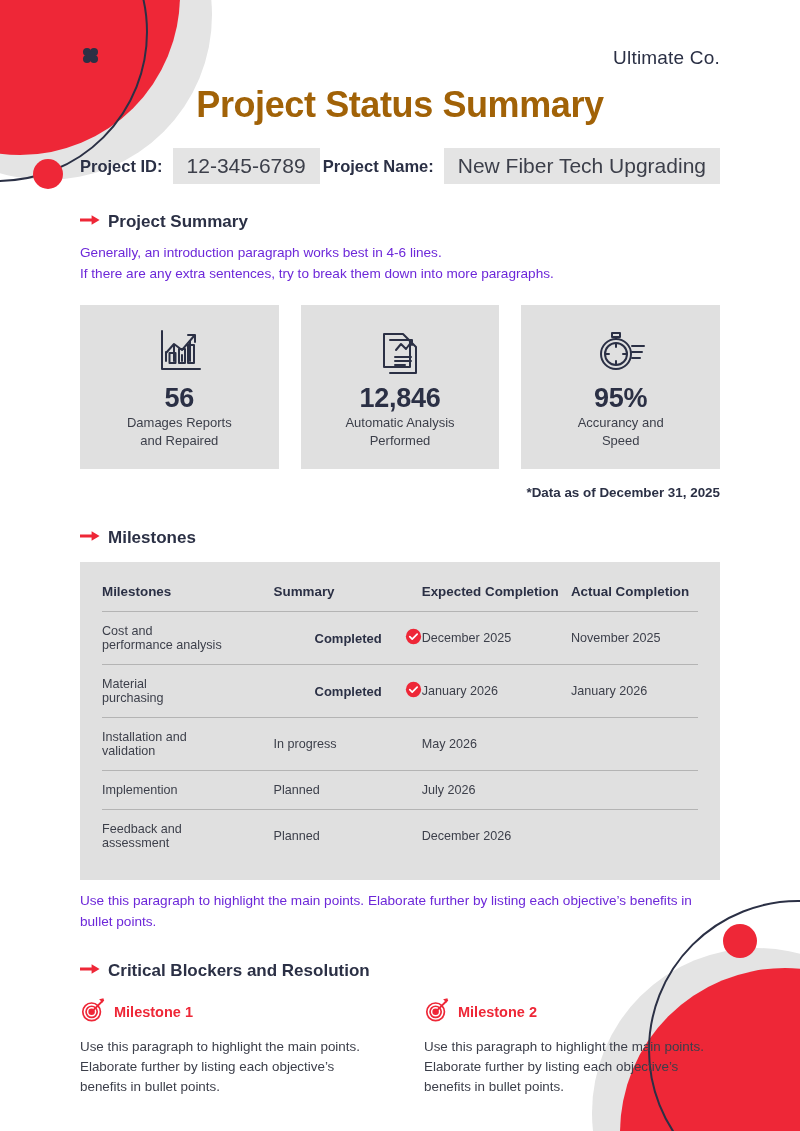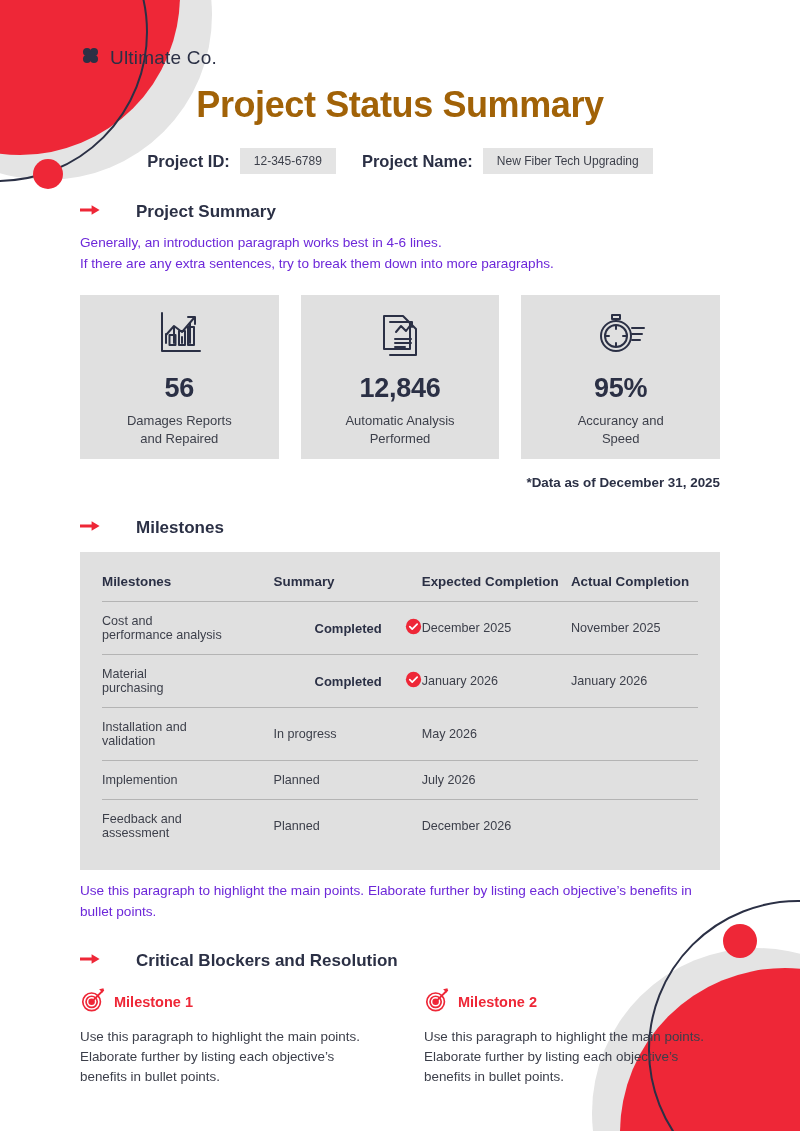--- a/index.html
+++ b/index.html
@@ -70,21 +70,21 @@
     left: 723px; top: 924px;
     width: 34px; height: 34px;
     border-radius: 50%;
     background: #ee2737;
   }
 
   
   .content { position: relative; z-index: 5; padding: 0 80px; }
 
   .brand {
-    display: flex; align-items: center; justify-content: flex-start;
+    display: flex; align-items: center; justify-content: space-between;
     gap: 9px; padding-top: 45px;
   }
   .brand-name { font-size: 19px; color: #2b3045; letter-spacing: .2px; }
 
   .doc-title {
     text-align: center;
     font-size: 36px;
     font-weight: bold;
     color: #a16207;
     margin-top: 14px;
@@ -94,50 +94,49 @@
   .meta-row {
     display: flex; align-items: center; justify-content: center;
     gap: 0; margin-top: 22px;
   }
   .meta-label {
     font-size: 16.5px; font-weight: bold; color: #2b3045; white-space: nowrap;
   }
   .meta-value {
     background: #e4e4e4;
     color: #3c3f4a;
-    font-size: 12px;
+    font-size: 21px;
     padding: 6px 14px;
     margin-left: 10px;
     white-space: nowrap;
   }
   .meta-gap { width: 26px; }
 
   .section-head {
     display: flex; align-items: center; gap: 8px;
     margin-top: 28px;
   }
   .section-head .arrow-icon { flex: 0 0 auto; display: block; }
   .section-title {
-    font-size: 17px; font-weight: bold; color: #2b3045; margin-left: 28px;
+    font-size: 17px; font-weight: bold; color: #2b3045;
   }
 
   .body-text {
     font-size: 13.6px; color: #6d28d9; line-height: 1.52; margin-top: 11px;
   }
 
   
   .stats { display: flex; gap: 22px; margin-top: 21px; }
   .stat-card {
     flex: 1 1 0;
     background: #e0e0e0;
     height: 164px;
     display: flex; flex-direction: column;
     align-items: center; justify-content: center;
     padding: 12px 14px;
-    gap: 8px;
   }
   .stat-icon { height: 52px; display: flex; align-items: center; justify-content: center; }
   .stat-value {
     font-size: 27px; font-weight: bold; color: #2b3045;
     margin-top: 6px; letter-spacing: -.3px;
   }
   .stat-label {
     font-size: 13px; color: #3c3f4a; text-align: center;
     line-height: 1.35; 
   }

